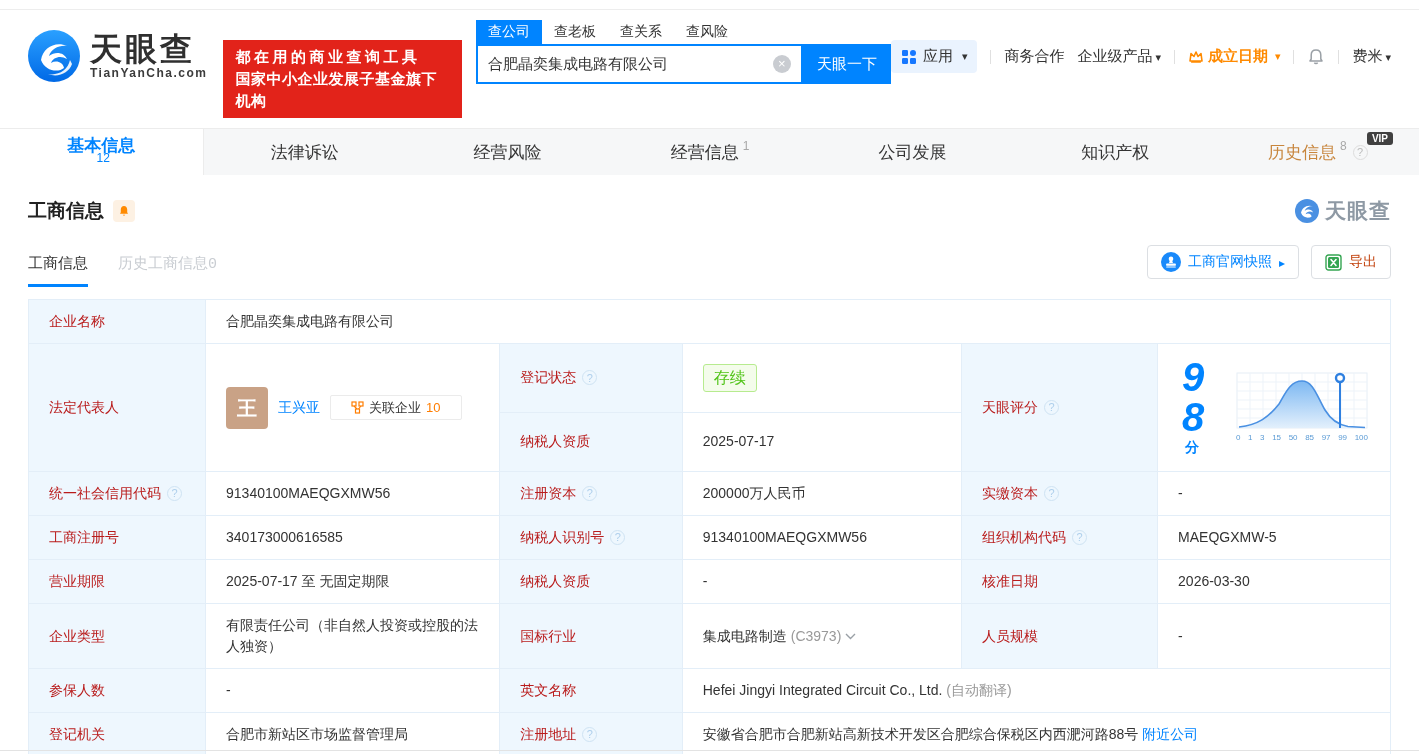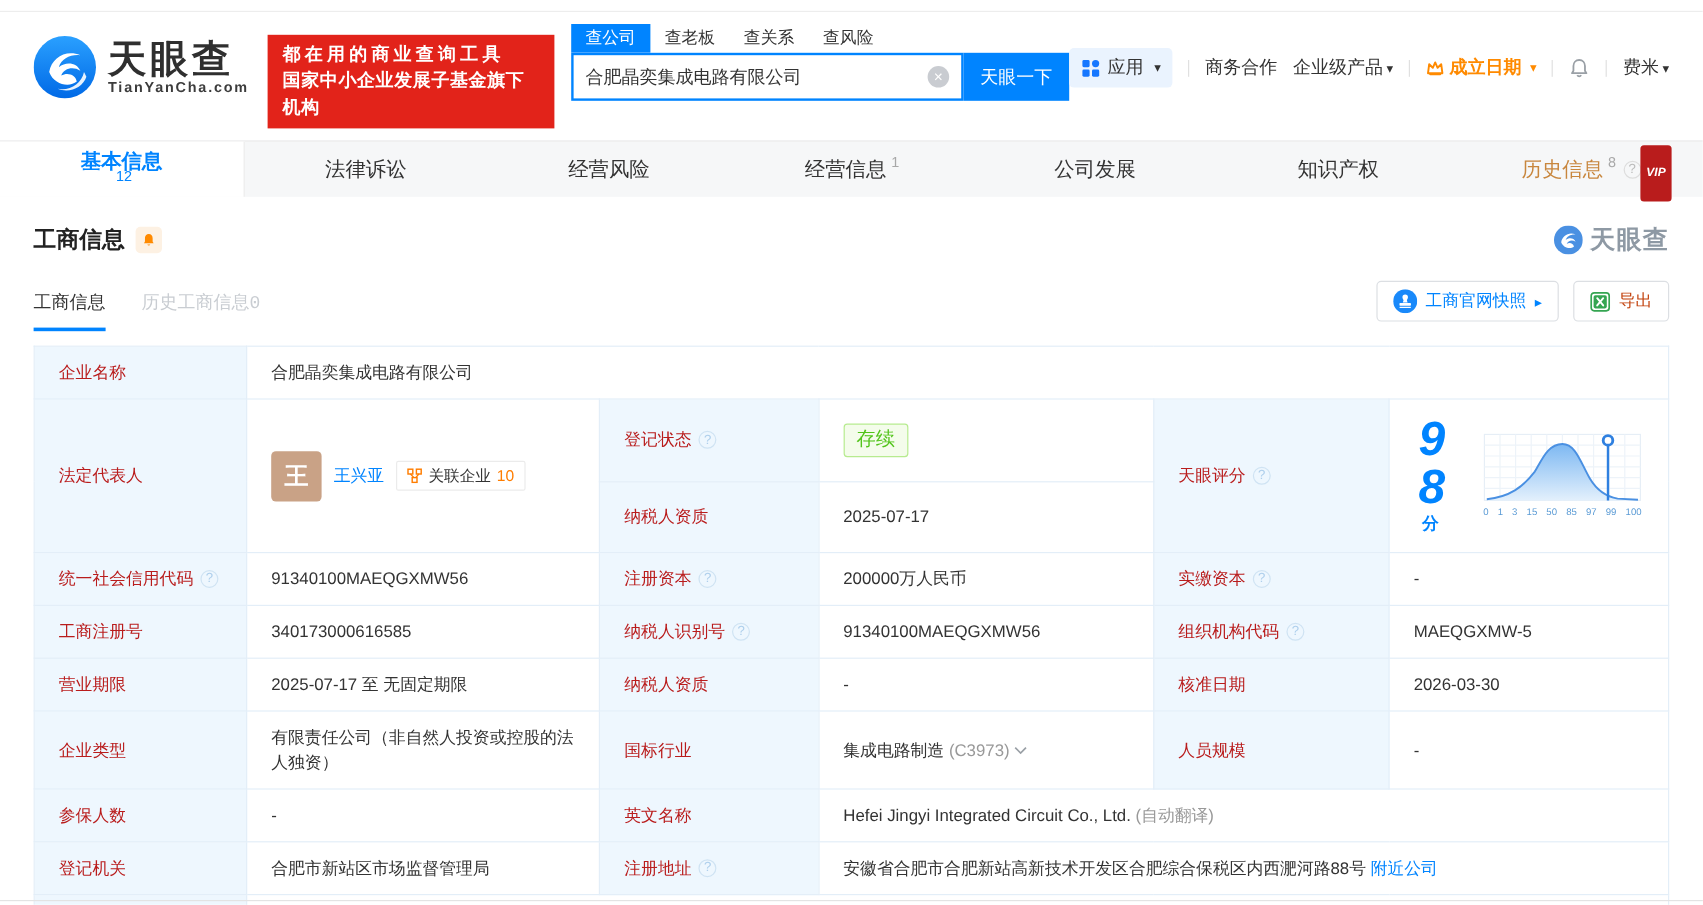--- a/index.html
+++ b/index.html
@@ -7,21 +7,21 @@
     font-family:"Liberation Sans","DejaVu Sans",sans-serif; color:#333; }
   .top-divider { height:10px; border-bottom:1px solid #ededed; }
 
   
   .header { display:flex; align-items:flex-start; padding:16px 28px 0 28px; }
   .logo-wrap { display:flex; align-items:center; gap:10px; margin-top:4px; }
   .logo-swirl { width:52px; height:52px; flex:0 0 auto; }
   .logo-texts { display:flex; flex-direction:column; }
   .logo-brand { font-size:32px; font-weight:bold; color:#2f2f2f; letter-spacing:3px; line-height:34px;}
   .logo-domain { font-size:12px; font-weight:bold; color:#3c3c3c; letter-spacing:1.5px; }
-  .banner { margin-left:16px; margin-top:3px; background:#e2231a; color:#fff; font-weight:bold;
+  .banner { margin-left:16px; margin-top:14px; background:#e2231a; color:#fff; font-weight:bold;
     padding:6px 12px; font-size:15px; line-height:22px; }
   .banner .b1 { letter-spacing:3.5px; }
   .banner .b2 { letter-spacing:0.5px; }
   .search { margin-left:14px; width:450px; margin-top:-6px; }
   .search-tabs { display:flex; font-size:14px; }
   .stab { padding:3px 12px; color:#333; cursor:pointer; }
   .stab.active { background:#0084ff; color:#fff; }
   .search-bar { display:flex; height:40px; }
   .search-input { flex:1; border:2px solid #0084ff; display:flex; align-items:center;
     padding:0 10px; font-size:15px; background:#fff; }
@@ -43,22 +43,22 @@
   
   .nav { display:flex; height:47px; background:#f6f7f8; border-top:1px solid #ececec; margin-top:10px; }
   .nav-tab { flex:1; display:flex; align-items:center; justify-content:center; font-size:17px;
     color:#333; cursor:pointer; position:relative; }
   .nav-tab.active { background:#fff; color:#0084ff; font-weight:bold;
     border-left:1px solid #ececec; border-right:1px solid #ececec;flex-direction:column; }
   .nav-tab.active { border-left:none; }
   .tab-count { font-size:12px; color:#a8a8a8; margin-left:4px; position:relative; top:-6px; font-weight:normal; }
   .nav-tab.active .tab-count { color:#0084ff; }
   .nav-tab.history { color:#c8863d; }
-  .vip-badge { position:absolute; top:3px; right:26px; background:#b91c1c; color:#fff;
-    font-size:10px; font-weight:bold; padding:18px 5px; border-radius:3px;font-style:italic; }
+  .vip-badge { position:absolute; top:3px; right:26px; background:#404040; color:#fff;
+    font-size:10px; font-weight:bold; padding:1px 5px; border-radius:3px; }
   .help-ic { display:inline-flex; width:15px; height:15px; border-radius:50%;
     border:1px solid #cfe3f3; color:#aecfec; font-size:11px; align-items:center;
     justify-content:center; margin-left:6px; cursor:pointer; flex:0 0 auto; }
   .help-ic::before { content:"?"; }
   .nav-tab .help-ic { border-color:#ddd; color:#bbb; }
 
   
   .section-head { padding:22px 28px 0; display:flex; justify-content:space-between; align-items:center; }
   .sec-title { font-size:19px; font-weight:bold; color:#222; display:flex; align-items:center; gap:9px; }
   .bell-chip { width:22px; height:22px; background:#fdf1e3; border-radius:4px; display:flex;
@@ -85,21 +85,21 @@
   col.c1{width:13%;} col.c2{width:21.6%;} col.c3{width:13.4%;} col.c4{width:20.5%;} col.c5{width:14.4%;}
   td { border:1px solid #e3eef8; padding:11px 16px 11px 20px; vertical-align:middle;
     line-height:1.5; color:#333; word-break:break-all; }
   td.lbl { background:#eef7fe; color:#b91c1c; }
   td.lbl .lbl-in { display:flex; align-items:center; }
   .person { display:flex; align-items:center; gap:10px; }
   .avatar { width:42px; height:42px; background:#c9a286; border-radius:4px; color:#fff;
     font-size:20px; font-weight:bold; display:flex; align-items:center; justify-content:center; cursor:pointer; }
   a.lnk, .lnk { color:#0084ff; text-decoration:none; cursor:pointer; }
   .rel-badge { display:inline-flex; align-items:center; gap:5px; border:1px solid #ebebeb;
-    border-radius:2px; padding:2px 8px; font-size:13px; background:#fff; cursor:pointer; }
+    border-radius:2px; padding:2px 20px; font-size:13px; background:#fff; cursor:pointer; }
   .rel-count { color:#ff7d00; }
   .status-badge { display:inline-block; padding:1px 10px; color:#52c41a; background:#f4fceb;
     border:1px solid #b7eb8f; border-radius:3px; font-size:16px; }
   .grey { color:#999; }
   .score-cell { display:flex; align-items:center; gap:20px; padding:2px 6px 2px 4px; }
   .score-num { color:#0084ff; font-size:40px; font-weight:bold; font-style:italic; line-height:1; }
   .score-unit { color:#0084ff; font-size:14px; font-weight:bold; margin-left:3px; }
   .chart { display:flex; flex-direction:column; }
   .ticks { width:132px; display:flex; justify-content:space-between; font-size:8px;
     color:#5b9bd5; margin-top:2px; }

